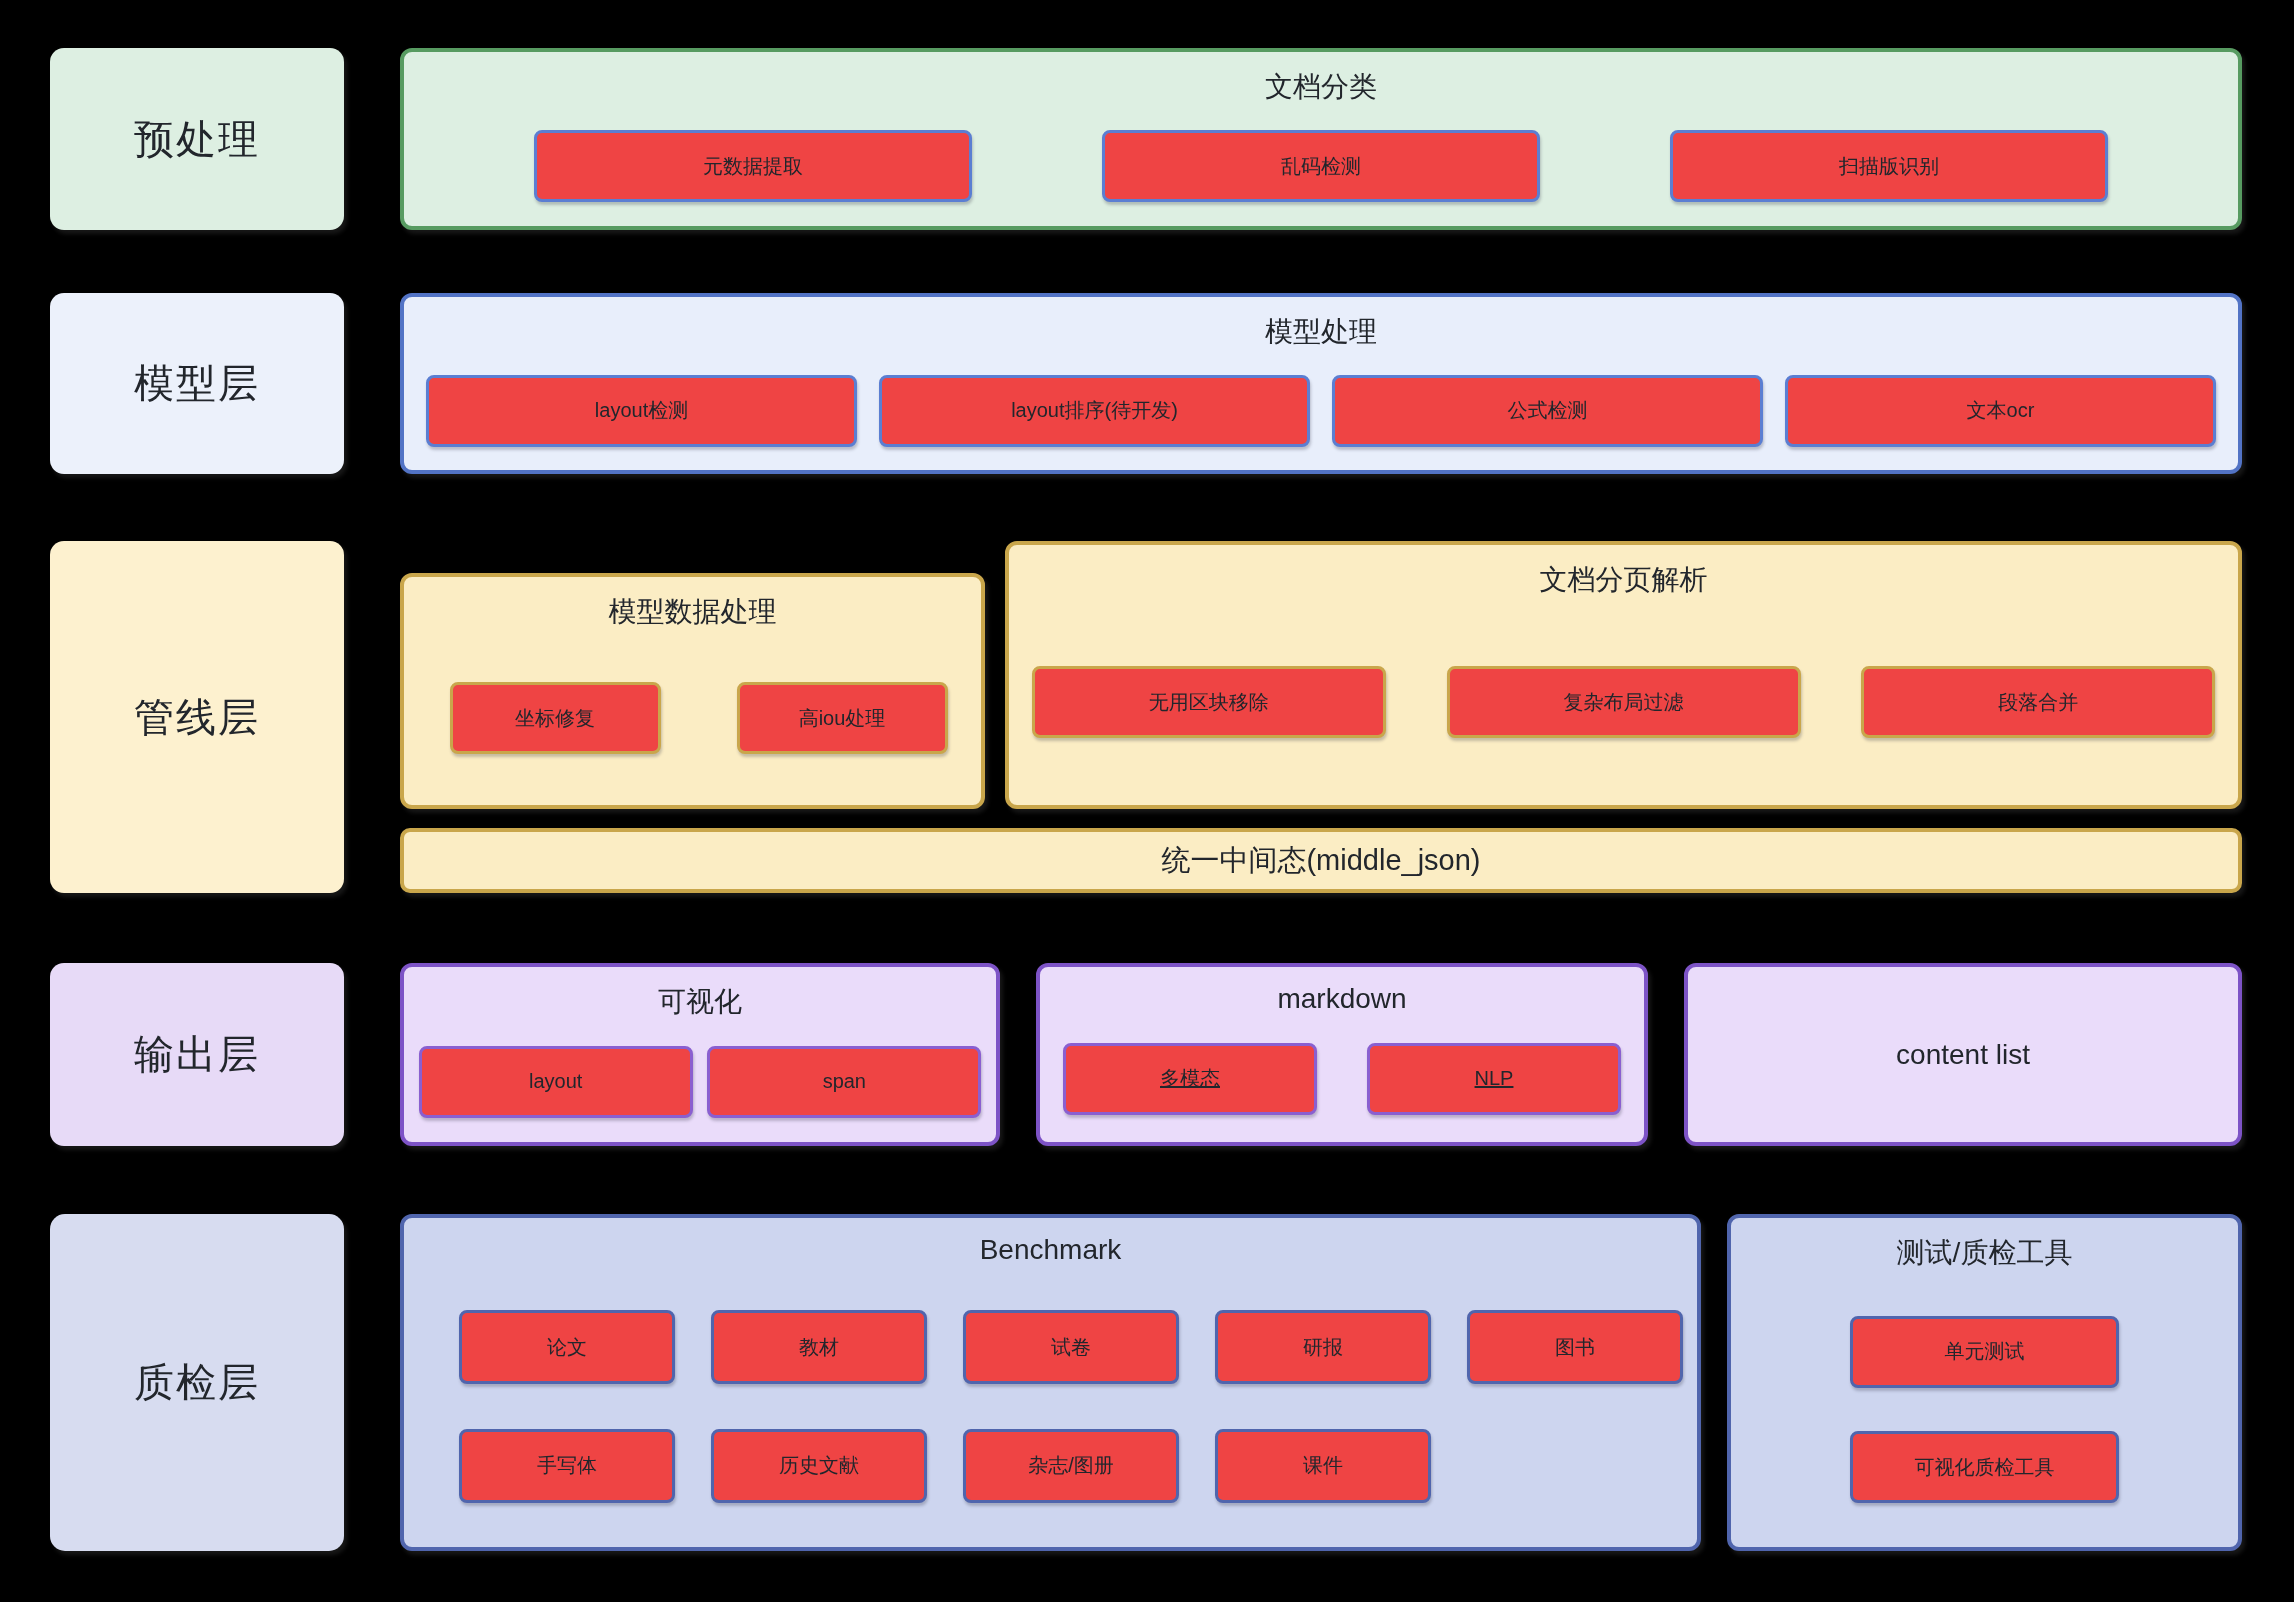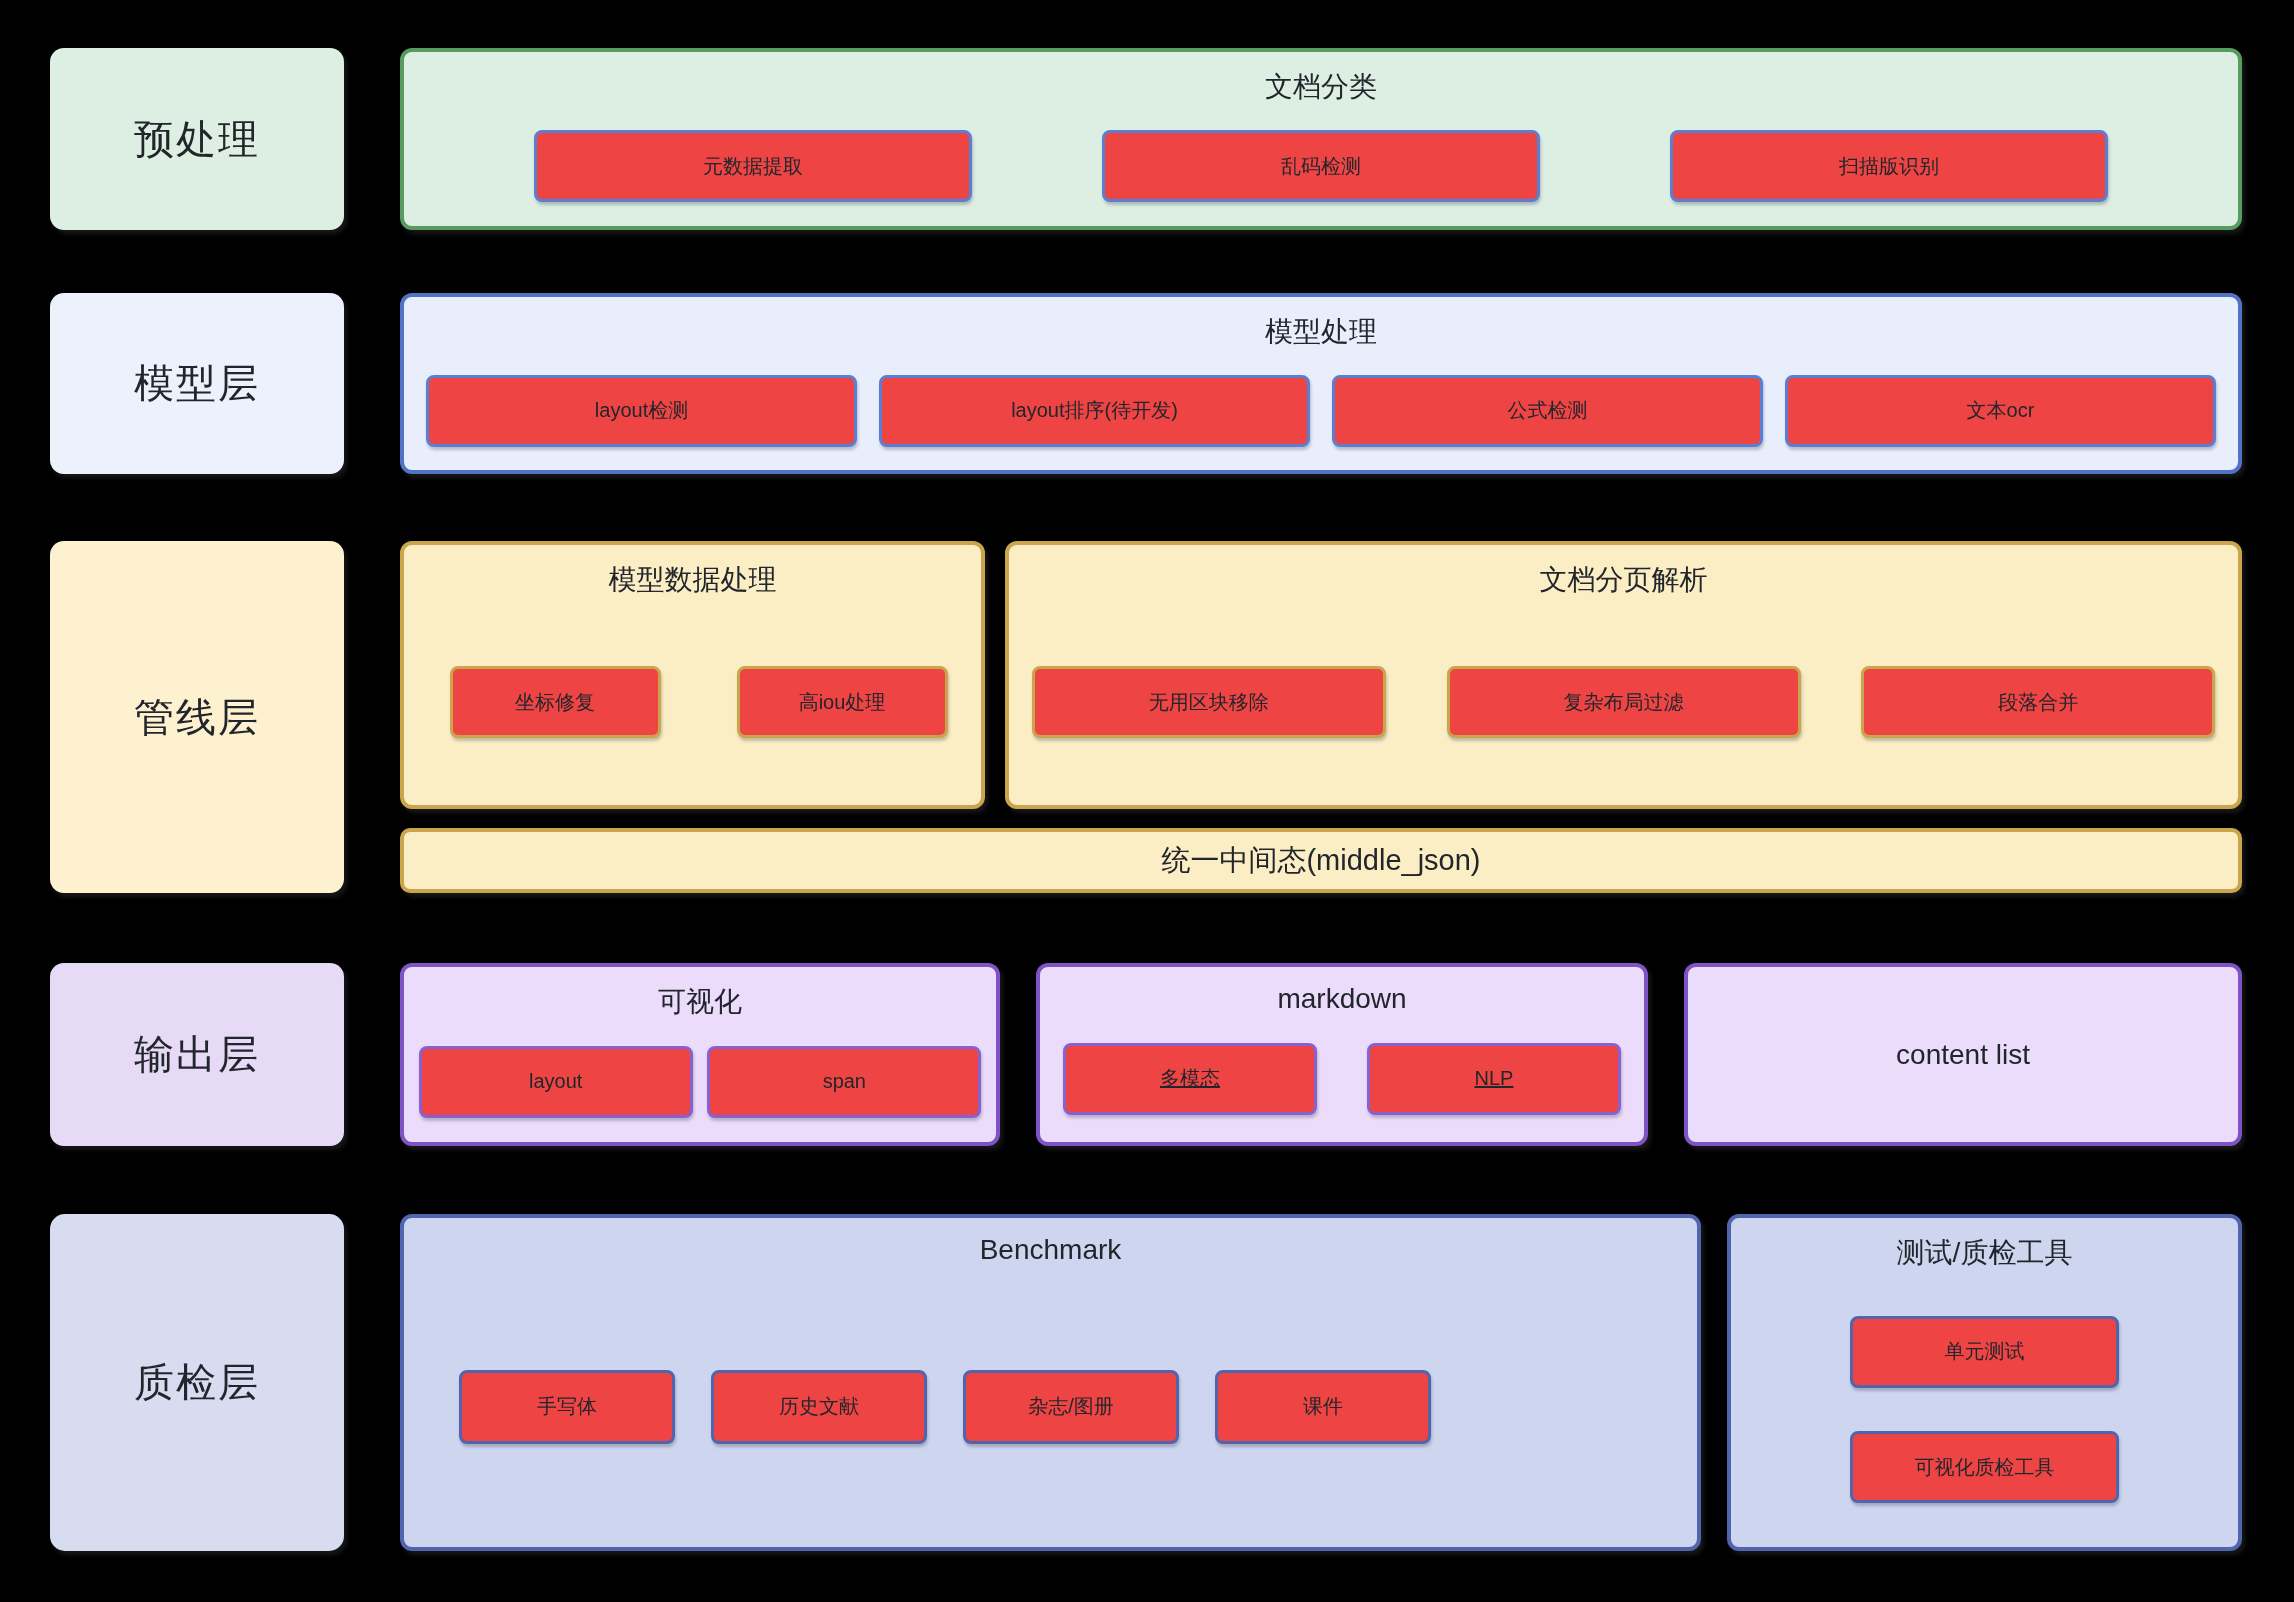--- a/index.html
+++ b/index.html
@@ -60,21 +60,21 @@
   .box-indigo { background:#cdd5ef; border:4px solid #5065ad; }
   .bd-indigo  { border:3px solid #5065ad; }
 
   
   .n-w432 { width:432px; }
   .r2-items { padding:0 22px; gap:22px; }
   .r2-items .node { flex:1; }
 
   .row3-content { flex-direction:column; }
   .row3-groups { display:flex; gap:20px; height:268px; }
-  .g-model-data { flex:0 0 577px; }
+  .g-model-data { flex:0 0 577px;margin-top:32px; }
   .g-page-parse { flex:1; }
   .n-w205 { width:205px; }
   .gap52 { gap:76px;padding-left:12px; }
   .n-w348 { width:348px; }
   .gap38 { gap:38px; }
   .middle-bar {
     margin-top:19px; flex:1; border-radius:10px;
     display:flex; align-items:center; justify-content:center; font-size:29px;
     background:#fbedc4; border:4px solid #c9a64b;
     box-shadow:3px 4px 4px rgba(90,90,90,0.25);
@@ -189,20 +189,27 @@
     </div>
   </div>
 
   <div class="row row-5">
     <div class="row-label lbl-indigo">质检层</div>
     <div class="row-content row5-content">
       <div class="group box-indigo g-benchmark">
         <div class="group-title">Benchmark</div>
         <div class="items-area">
           <div class="items-line left gap36">
+            <div class="node bd-indigo n-w210">论文</div>
+            <div class="node bd-indigo n-w210">教材</div>
+            <div class="node bd-indigo n-w210">试卷</div>
+            <div class="node bd-indigo n-w210">研报</div>
+            <div class="node bd-indigo n-w210">图书</div>
+          </div>
+          <div class="items-line left gap36">
             <div class="node bd-indigo n-w210">手写体</div>
             <div class="node bd-indigo n-w210">历史文献</div>
             <div class="node bd-indigo n-w210">杂志/图册</div>
             <div class="node bd-indigo n-w210">课件</div>
           </div>
         </div>
       </div>
       <div class="group box-indigo g-qa-tools">
         <div class="group-title">测试/质检工具</div>
         <div class="items-area">

